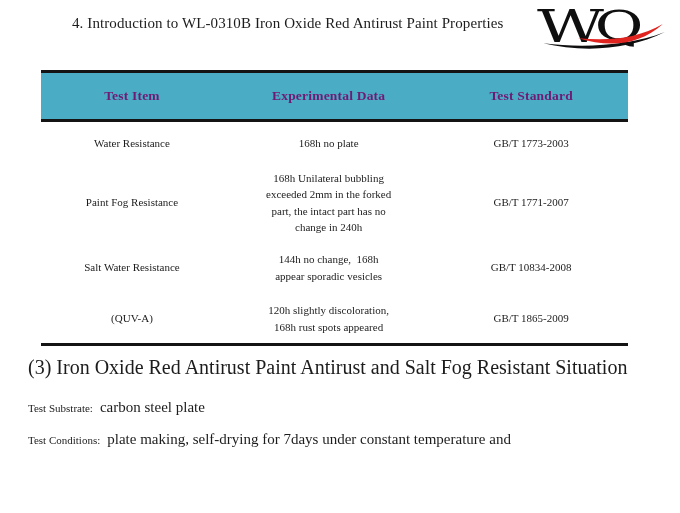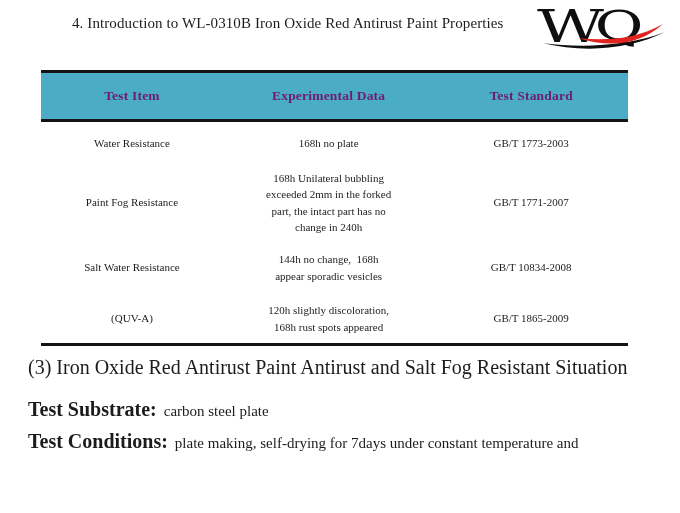--- a/index.html
+++ b/index.html
@@ -38,21 +38,21 @@
   tr.r3 td{height:53px;}
   tr.r4 td{height:49px;}
   td.pre{white-space:pre-line;}
   td.low{vertical-align:bottom;padding-bottom:7px;}
 
   .section-heading{
     position:absolute;left:28px;top:356px;
     font-size:20px;white-space:nowrap;
   }
   .kv{position:absolute;left:28px;white-space:nowrap;}
-  .kv .k{font-weight:bold;font-size:20px;margin-top:40px;}
+  .kv .k{font-weight:normal;font-size:11px;margin-top:40px;}
   .kv .v{font-size:15px;margin-left:7px;}
   #substrate-line{top:398px;}
   #conditions-line{top:430px;}
   .cond-wrap{
     position:absolute;left:155px;top:463px;
     font-size:15px;white-space:nowrap;
   }
 </style>
 </head>
 <body>

